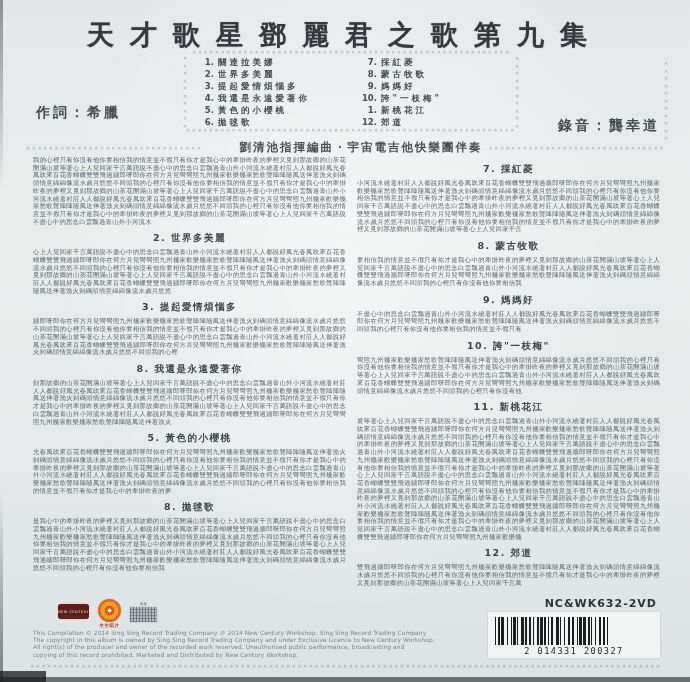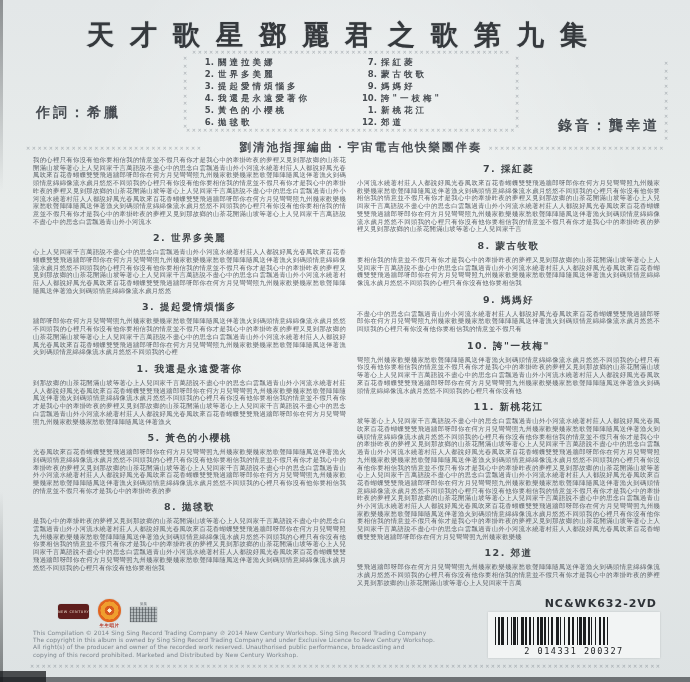--- a/index.html
+++ b/index.html
@@ -180,21 +180,21 @@
       </div>
       <div>
         <div class="song-title">2. 世界多美麗</div>
         <div class="song-lyrics" style="height: 46.2px;">心上人兒回家千言萬語說不盡心中的思念白雲飄過青山外小河流水繞著村莊人人都說好風光春風吹來百花香蝴蝶雙雙飛過牆郎呀郎你在何方月兒彎彎照九州幾家歡樂幾家愁歌聲陣陣隨風送伴著漁火到碼頭情意綿綿像流水歲月悠悠不回頭我的心裡只有你沒有他你要相信我的情意並不假只有你才是我心中的牽掛昨夜的夢裡又見到那故鄉的山茶花開滿山坡等著心上人兒回家千言萬語說不盡心中的思念白雲飄過青山外小河流水繞著村莊人人都說好風光春風吹來百花香蝴蝶雙雙飛過牆郎呀郎你在何方月兒彎彎照九州幾家歡樂幾家愁歌聲陣陣隨風送伴著漁火到碼頭情意綿綿像流水歲月悠悠</div>
       </div>
       <div>
         <div class="song-title">3. 提起愛情煩惱多</div>
         <div class="song-lyrics" style="height: 38.5px;">牆郎呀郎你在何方月兒彎彎照九州幾家歡樂幾家愁歌聲陣陣隨風送伴著漁火到碼頭情意綿綿像流水歲月悠悠不回頭我的心裡只有你沒有他你要相信我的情意並不假只有你才是我心中的牽掛昨夜的夢裡又見到那故鄉的山茶花開滿山坡等著心上人兒回家千言萬語說不盡心中的思念白雲飄過青山外小河流水繞著村莊人人都說好風光春風吹來百花香蝴蝶雙雙飛過牆郎呀郎你在何方月兒彎彎照九州幾家歡樂幾家愁歌聲陣陣隨風送伴著漁火到碼頭情意綿綿像流水歲月悠悠不回頭我的心裡</div>
       </div>
       <div>
-        <div class="song-title">1. 我還是永遠愛著你</div>
+        <div class="song-title">8. 我還是永遠愛著你</div>
         <div class="song-lyrics" style="height: 46.2px;">到那故鄉的山茶花開滿山坡等著心上人兒回家千言萬語說不盡心中的思念白雲飄過青山外小河流水繞著村莊人人都說好風光春風吹來百花香蝴蝶雙雙飛過牆郎呀郎你在何方月兒彎彎照九州幾家歡樂幾家愁歌聲陣陣隨風送伴著漁火到碼頭情意綿綿像流水歲月悠悠不回頭我的心裡只有你沒有他你要相信我的情意並不假只有你才是我心中的牽掛昨夜的夢裡又見到那故鄉的山茶花開滿山坡等著心上人兒回家千言萬語說不盡心中的思念白雲飄過青山外小河流水繞著村莊人人都說好風光春風吹來百花香蝴蝶雙雙飛過牆郎呀郎你在何方月兒彎彎照九州幾家歡樂幾家愁歌聲陣陣隨風送伴著漁火</div>
       </div>
       <div>
         <div class="song-title">5. 黃色的小櫻桃</div>
         <div class="song-lyrics" style="height: 46.2px;">光春風吹來百花香蝴蝶雙雙飛過牆郎呀郎你在何方月兒彎彎照九州幾家歡樂幾家愁歌聲陣陣隨風送伴著漁火到碼頭情意綿綿像流水歲月悠悠不回頭我的心裡只有你沒有他你要相信我的情意並不假只有你才是我心中的牽掛昨夜的夢裡又見到那故鄉的山茶花開滿山坡等著心上人兒回家千言萬語說不盡心中的思念白雲飄過青山外小河流水繞著村莊人人都說好風光春風吹來百花香蝴蝶雙雙飛過牆郎呀郎你在何方月兒彎彎照九州幾家歡樂幾家愁歌聲陣陣隨風送伴著漁火到碼頭情意綿綿像流水歲月悠悠不回頭我的心裡只有你沒有他你要相信我的情意並不假只有你才是我心中的牽掛昨夜的夢</div>
       </div>
       <div>
         <div class="song-title">8. 拋毬歌</div>
         <div class="song-lyrics" style="height: 53.9px;">是我心中的牽掛昨夜的夢裡又見到那故鄉的山茶花開滿山坡等著心上人兒回家千言萬語說不盡心中的思念白雲飄過青山外小河流水繞著村莊人人都說好風光春風吹來百花香蝴蝶雙雙飛過牆郎呀郎你在何方月兒彎彎照九州幾家歡樂幾家愁歌聲陣陣隨風送伴著漁火到碼頭情意綿綿像流水歲月悠悠不回頭我的心裡只有你沒有他你要相信我的情意並不假只有你才是我心中的牽掛昨夜的夢裡又見到那故鄉的山茶花開滿山坡等著心上人兒回家千言萬語說不盡心中的思念白雲飄過青山外小河流水繞著村莊人人都說好風光春風吹來百花香蝴蝶雙雙飛過牆郎呀郎你在何方月兒彎彎照九州幾家歡樂幾家愁歌聲陣陣隨風送伴著漁火到碼頭情意綿綿像流水歲月悠悠不回頭我的心裡只有你沒有他你要相信我</div>
       </div>

